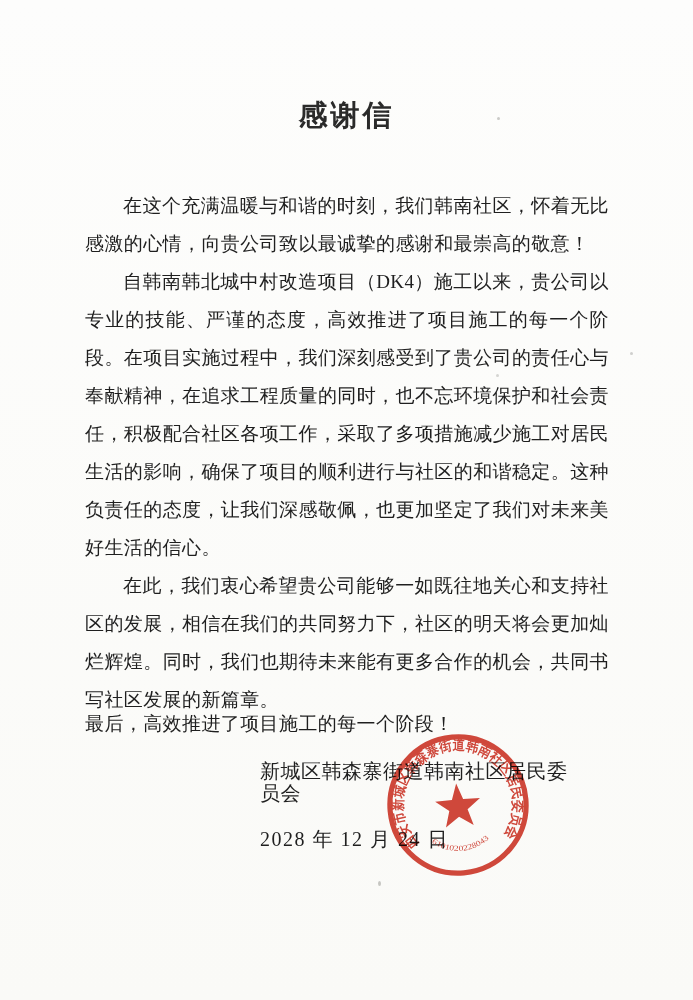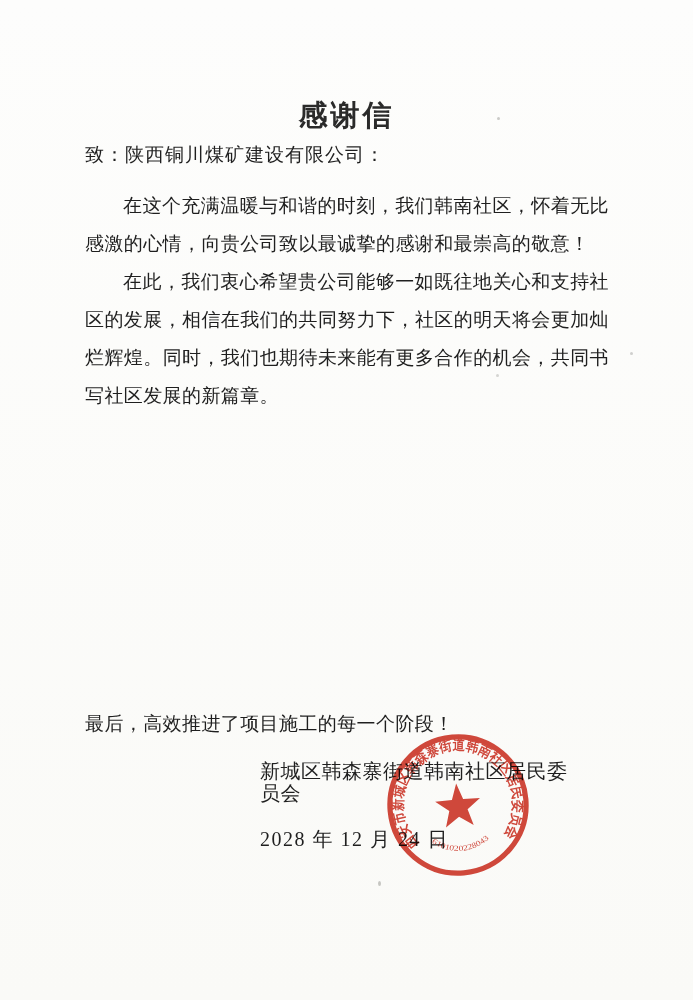--- a/index.html
+++ b/index.html
@@ -60,24 +60,24 @@
   .s3{left:496px;top:374px;width:3px;height:3px;opacity:.4;}
   .s4{left:378px;top:881px;width:3px;height:5px;opacity:.55;}
 </style>
 </head>
 <body>
 
 <div class="page">
 
   <h1 class="title">感谢信</h1>
 
-  <div class="recipient">致：陕西铜川煤矿建设有限公司：</div>
 
   <div class="body-text">
     <p>在这个充满温暖与和谐的时刻，我们韩南社区，怀着无比感激的心情，向贵公司致以最诚挚的感谢和最崇高的敬意！</p>
+    <p>自韩南韩北城中村改造项目（DK4）施工以来，贵公司以专业的技能、严谨的态度，高效推进了项目施工的每一个阶段。在项目实施过程中，我们深刻感受到了贵公司的责任心与奉献精神，在追求工程质量的同时，也不忘环境保护和社会责任，积极配合社区各项工作，采取了多项措施减少施工对居民生活的影响，确保了项目的顺利进行与社区的和谐稳定。这种负责任的态度，让我们深感敬佩，也更加坚定了我们对未来美好生活的信心。</p>
     <p>在此，我们衷心希望贵公司能够一如既往地关心和支持社区的发展，相信在我们的共同努力下，社区的明天将会更加灿烂辉煌。同时，我们也期待未来能有更多合作的机会，共同书写社区发展的新篇章。</p>
   </div>
 
   <div class="closing">最后，高效推进了项目施工的每一个阶段！</div>
 
   <div class="signature">
     <div>新城区韩森寨街道韩南社区居民委员会</div>
     <div class="date">2028 年 12 月 24 日</div>
   </div>
 

